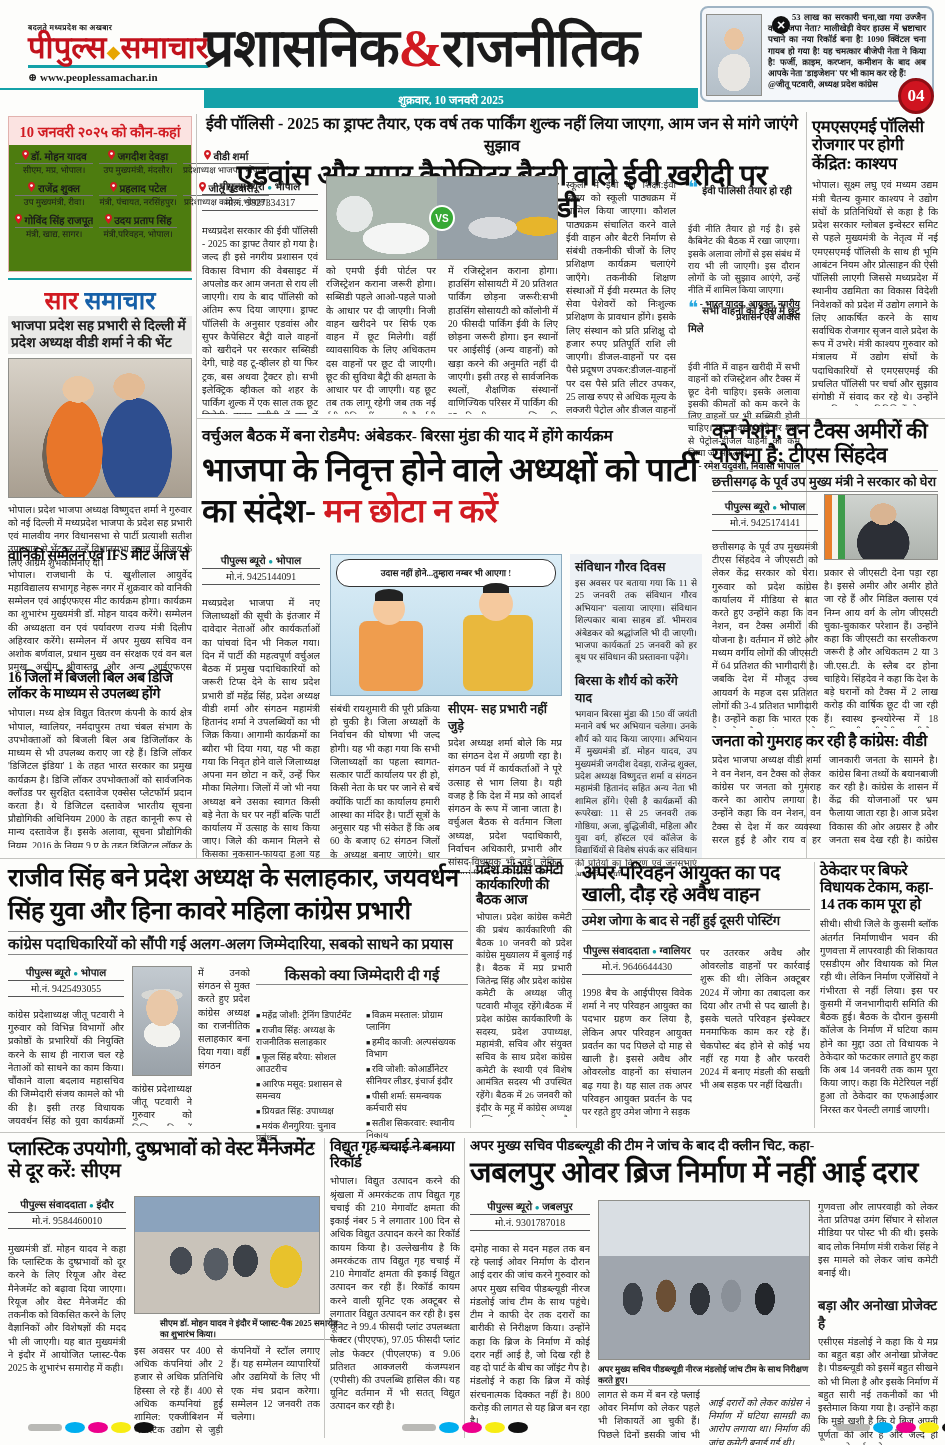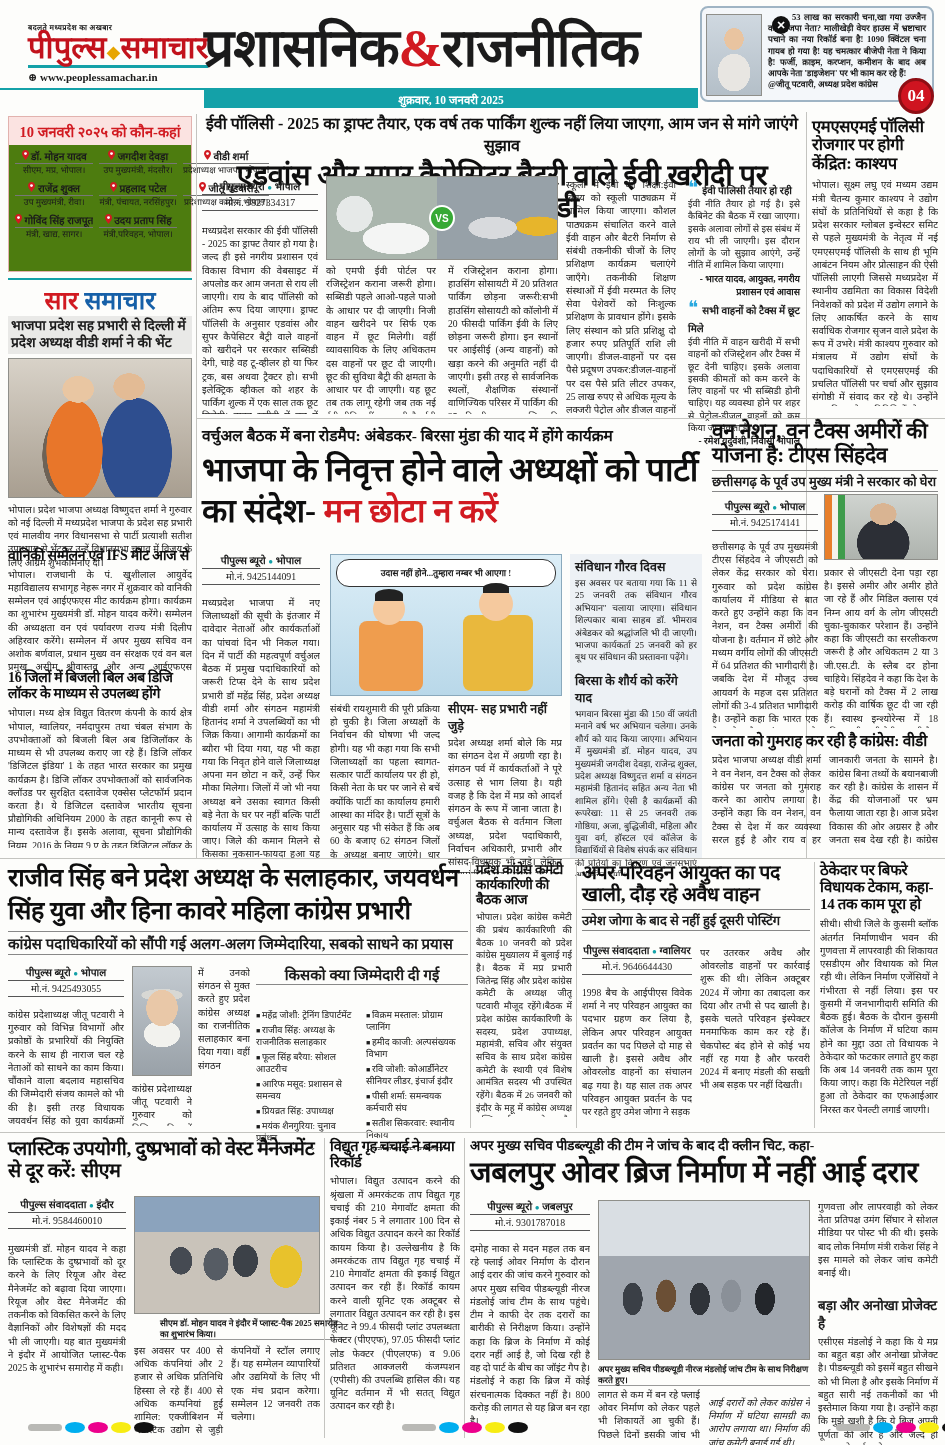--- a/index.html
+++ b/index.html
@@ -37,21 +37,21 @@
   .ww-head{background:#fbe3e1;color:#d11a21;font-weight:800;font-size:14.5px;text-align:center;padding:4px 0;}
   .ww-grid{display:grid;grid-template-columns:1fr 1fr 1fr;column-gap:6px;padding:4px 6px;}
   .ww-item{border-bottom:0;margin-bottom:5px;}
   .ww-name{font-weight:700;font-size:10.3px;text-align:center;white-space:nowrap;overflow:hidden;}
   .ww-role{font-size:8.8px;text-align:center;border-top:1px solid #777;white-space:nowrap;overflow:hidden;}
   .sar-title{font-size:25px;font-weight:800;text-align:center;border-top:2px solid #14a1a8;border-bottom:2px solid #14a1a8;padding:2px 0;}
   .sar-h{font-size:13.8px;font-weight:700;line-height:1.22;background:#e9e9e7;padding:2px 3px;}
   .sub-h{font-weight:700;}
   .quote-i{color:#2aa9df;font-size:19px;line-height:.8;}
   .q-title{font-weight:700;font-size:10.2px;}
-  .q-txt{font-size:9.3px;line-height:1.32;text-align:justify;}
+  .q-txt{font-size:9.3px;line-height:1.32;text-align:justify;margin-top:25px;}
   .q-auth{font-weight:700;font-size:9.3px;text-align:right;}
   .assign li{font-size:9.2px;line-height:1.3;margin:0 0 3px 0;list-style:none;text-align:left;}
   .assign li::before{content:"■ ";font-size:7px;}
   .assign{margin:0;padding:0;}
   .box-head{font-weight:800;font-size:15px;text-align:center;}
   
   .ph-meet{background:
      radial-gradient(26px 22px at 38% 22%,#e9c6a2 60%,transparent 61%),
      radial-gradient(26px 22px at 66% 20%,#e3bb95 60%,transparent 61%),
      radial-gradient(45px 80px at 36% 66%,#e8762a 62%,transparent 63%),

